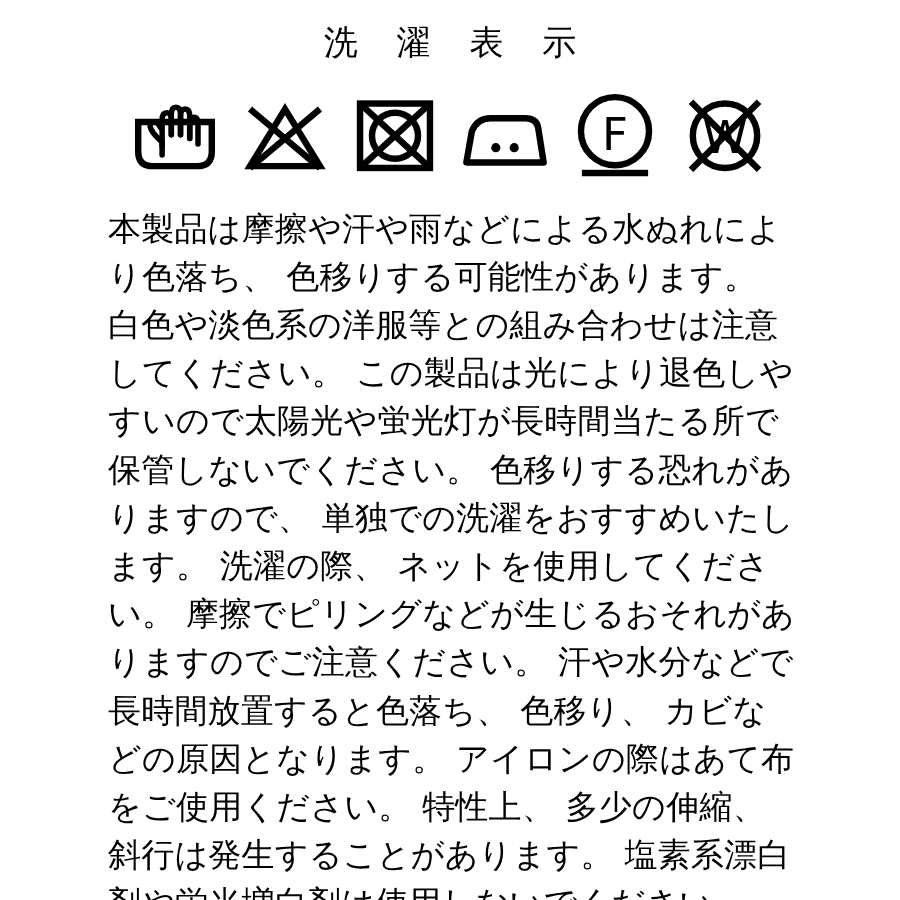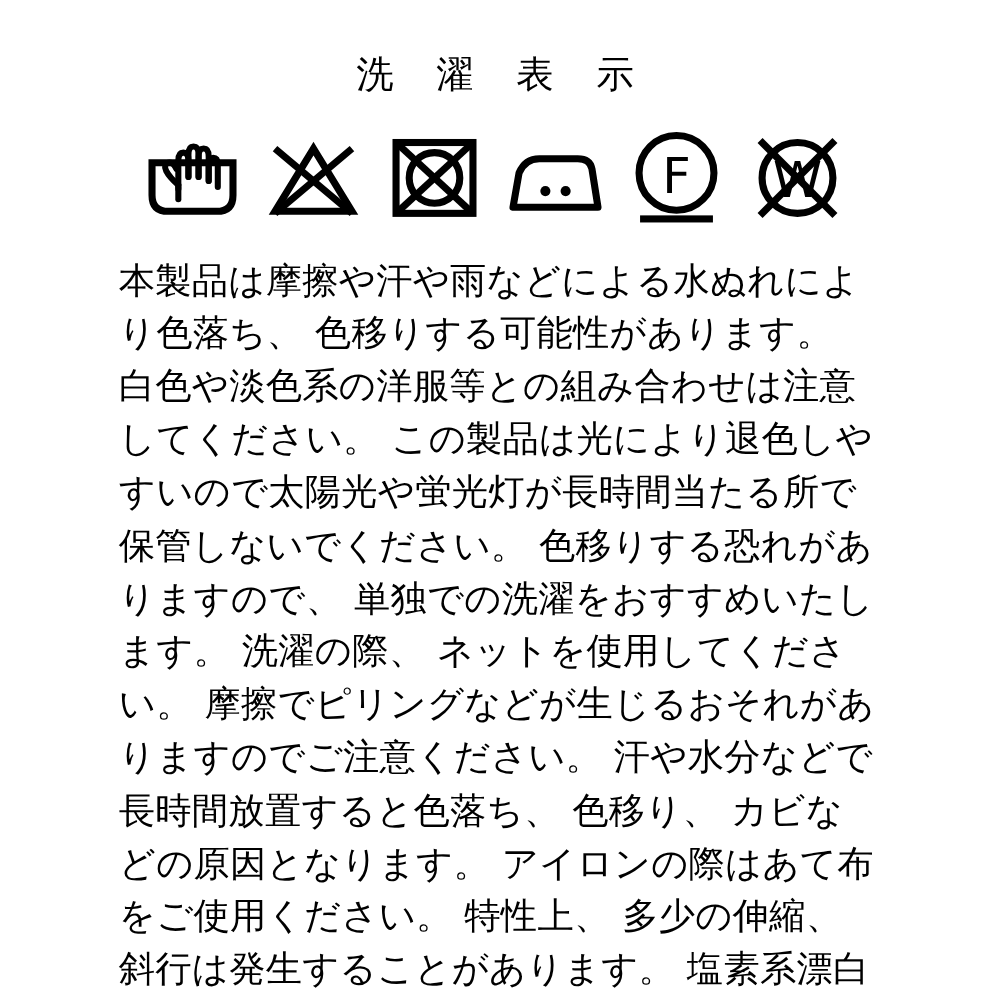--- a/index.html
+++ b/index.html
@@ -20,21 +20,21 @@
     height: 900px;
     box-sizing: border-box;
   }
 
   
   .title {
     text-align: center;
     font-size: 34px;
     letter-spacing: 14px;
     font-weight: 400;
-    padding-top: 48px;
+    padding-top: 22px;
     padding-left: 14px;
     line-height: 1.2;
     white-space: nowrap;
   }
 
   
   .symbol-row {
     display: flex;
     justify-content: center;
     align-items: flex-end;

